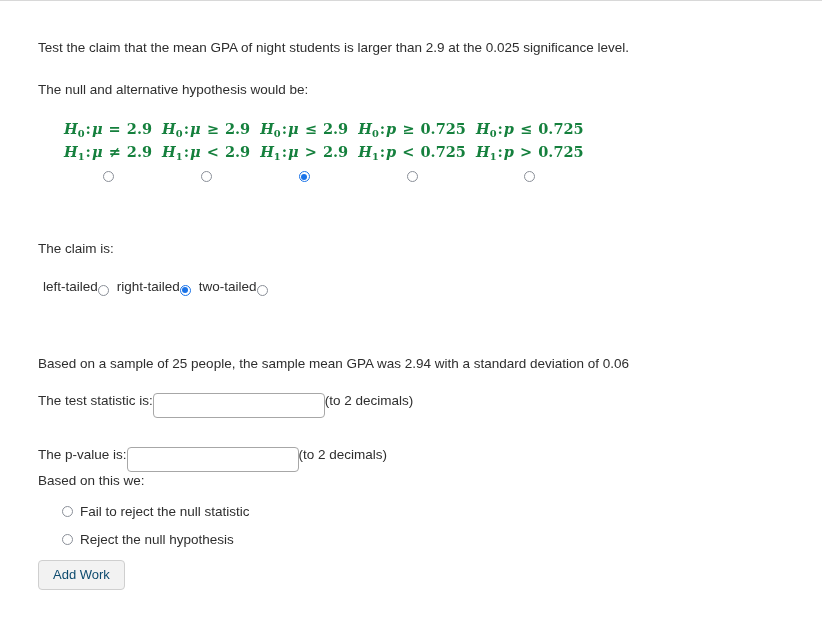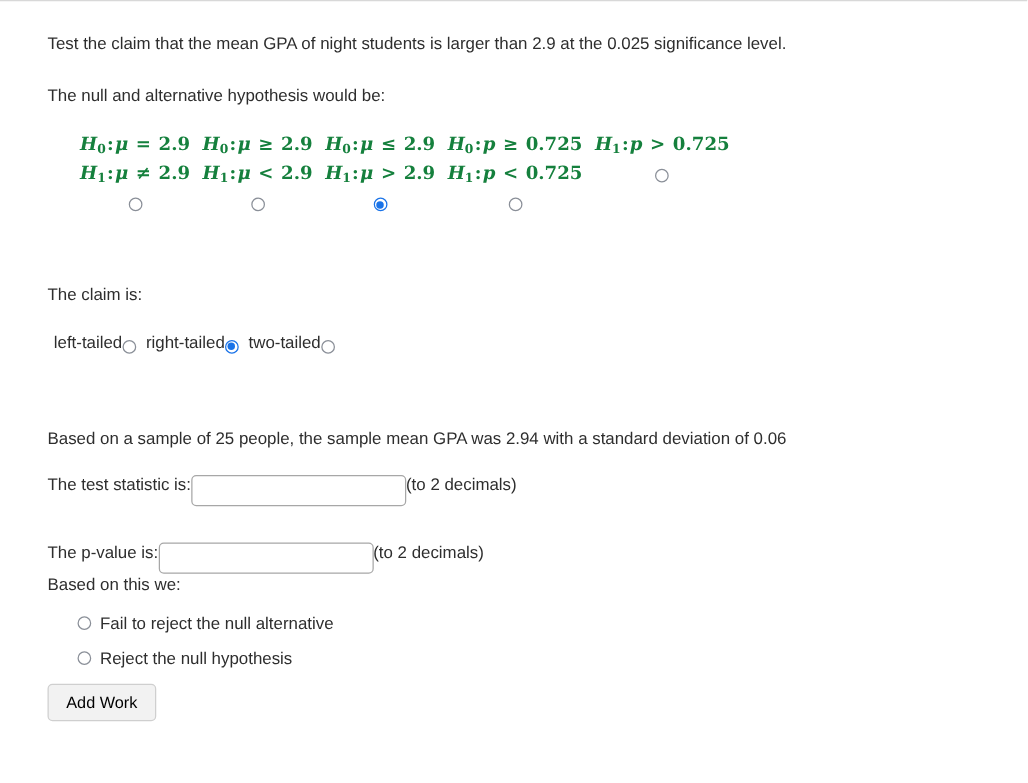--- a/index.html
+++ b/index.html
@@ -17,21 +17,21 @@
     position: relative;
   }
   .top-rule {
     position: absolute;
     top: 0; left: 0;
     width: 822px;
     height: 1px;
     background: #d8d8d8;
   }
   .page {
-    padding: 19px 0 0 38px;
+    padding: 32px 0 0 38px;
   }
   .prompt {
     font-size: 13.5px;
     line-height: 1.3;
     color: #2e2e2e;
     margin: 0;
   }
   .row-prompt-1 { margin-top: 7px; }
   .row-prompt-2 { margin-top: 24px; }
 
@@ -182,21 +182,21 @@
     font-size: 13.5px;
     color: #2e2e2e;
     white-space: nowrap;
   }
 
   
   .addwork-wrap { margin-top: 13px; }
   .addwork-btn {
     font-family: "Liberation Sans", sans-serif;
     font-size: 13px;
-    color: #000000;
+    color: #0c4a6e;
     background: #f2f2f2;
     border: 1px solid #cfcfcf;
     border-radius: 4px;
     padding: 6px 14px 7px 14px;
     cursor: pointer;
   }
 </style>
 </head>
 <body>
 
@@ -241,20 +241,21 @@
           <div class="hyp-lines">
             <span class="ln"><span class="mi">H<span class="sub">0</span></span><span class="op">:</span><span class="mi">p</span> <span class="op">≥</span> <span class="num">0.725</span></span>
             <span class="ln"><span class="mi">H<span class="sub">1</span></span><span class="op">:</span><span class="mi">p</span> <span class="op">&lt;</span> <span class="num">0.725</span></span>
           </div>
           <div class="hyp-radio-wrap">
             <span class="radio"></span>
           </div>
         </div>
         <div class="hyp-col">
           <div class="hyp-lines">
+            <span class="ln"><span class="mi">H<span class="sub">0</span></span><span class="op">:</span><span class="mi">p</span> <span class="op">≤</span> <span class="num">0.725</span></span>
             <span class="ln"><span class="mi">H<span class="sub">1</span></span><span class="op">:</span><span class="mi">p</span> <span class="op">&gt;</span> <span class="num">0.725</span></span>
           </div>
           <div class="hyp-radio-wrap">
             <span class="radio"></span>
           </div>
         </div>
       </div>
   </div>
 
   <p class="prompt test-is-label">The claim is:</p>
@@ -292,21 +293,21 @@
     <span class="answer-label">The p-value is:</span>
     <input class="answer-input" type="text" value="" style="">
     <span class="answer-hint">(to 2 decimals)</span>
   </div>
 
   <p class="prompt conclusion-label">Based on this we:</p>
 
   <div class="conclusion-list" id="conclusion-list">
       <div class="conclusion-item">
         <span class="radio"></span>
-        <span class="conclusion-text">Fail to reject the null alternative</span>
+        <span class="conclusion-text">Fail to reject the null statistic</span>
       </div>
       <div class="conclusion-item">
         <span class="radio"></span>
         <span class="conclusion-text">Reject the null hypothesis</span>
       </div>
     </div>
 
   <div class="addwork-wrap">
     <button class="addwork-btn">Add Work</button>
   </div>

